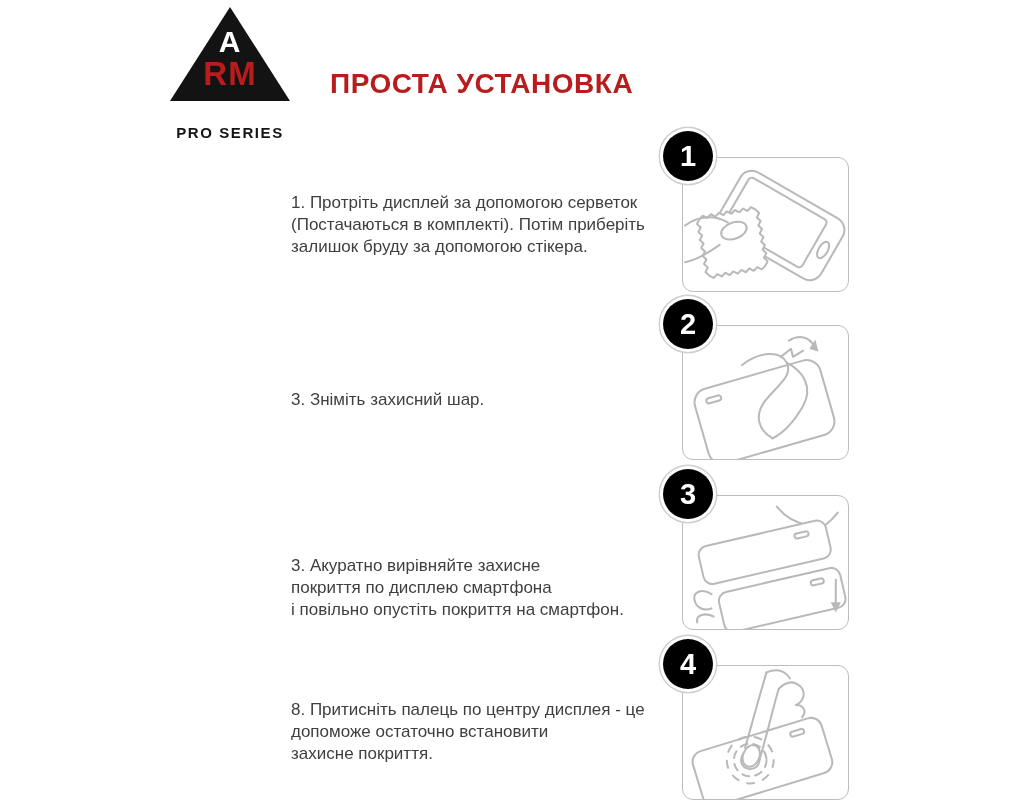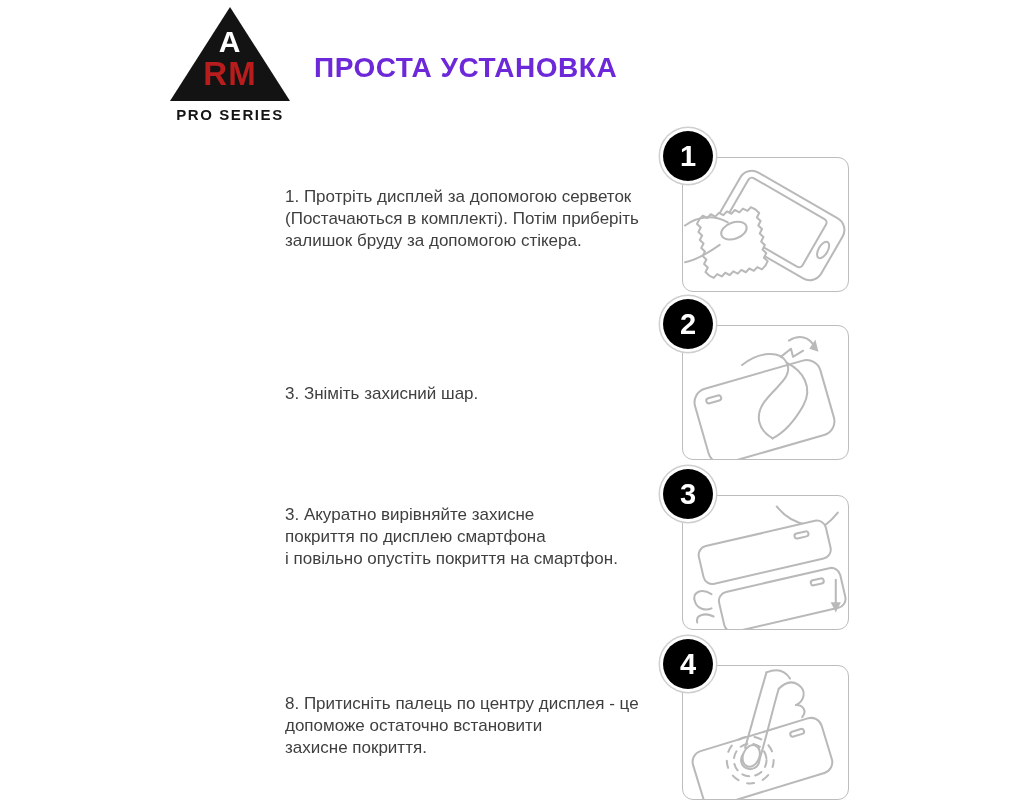--- a/index.html
+++ b/index.html
@@ -13,34 +13,34 @@
   .logo-triangle svg{display:block;}
   .logo-letter-a{
     position:absolute;left:50%;top:20px;transform:translateX(-50%);
     color:#fff;font-weight:800;font-size:30px;line-height:30px;letter-spacing:1px;
   }
   .logo-letter-rm{
     position:absolute;left:50%;top:50px;transform:translateX(-50%);
     color:#b91c1c;font-weight:800;font-size:33px;line-height:33px;letter-spacing:1px;
   }
   .logo-sub{
-    margin-top:5px;text-align:center;font-weight:700;font-size:15px;
+    margin-top:23px;text-align:center;font-weight:700;font-size:15px;
     letter-spacing:1.6px;color:#141414;white-space:nowrap;
   }
   
   .title{
-    position:absolute;left:314px;top:52px;margin:0;
-    font-size:28px;font-weight:800;letter-spacing:0.5px;color:#6d28d9;white-space:nowrap;
+    position:absolute;left:314px;top:52px;margin:16px;
+    font-size:28px;font-weight:800;letter-spacing:0.5px;color:#b91c1c;white-space:nowrap;
   }
   
   .step-text{
-    position:absolute;left:283px;width:430px;margin:2px;
+    position:absolute;left:283px;width:430px;margin:8px;
     font-size:17px;line-height:22px;color:#3f3f3f;white-space:pre-line;
   }
-  .text-1{top:184px}.text-2{top:381px}.text-3{top:502px}.text-4{top:691px}
+  .text-1{top:184px}.text-2{top:381px}.text-3{top:547px}.text-4{top:691px}
   
   .step-fig{
     position:absolute;left:682px;width:165px;height:133px;
     border:1.5px solid #bdbdbd;border-radius:11px;background:#fff;
   }
   .fig-1{top:157px}.fig-2{top:325px}.fig-3{top:495px}.fig-4{top:665px}
   .step-fig .art{position:absolute;left:0;top:0;width:100%;height:100%;border-radius:10px;overflow:hidden;}
   .badge{
     position:absolute;left:-20px;top:-27px;width:50px;height:50px;border-radius:50%;
     background:#000;color:#fff;display:flex;align-items:center;justify-content:center;

